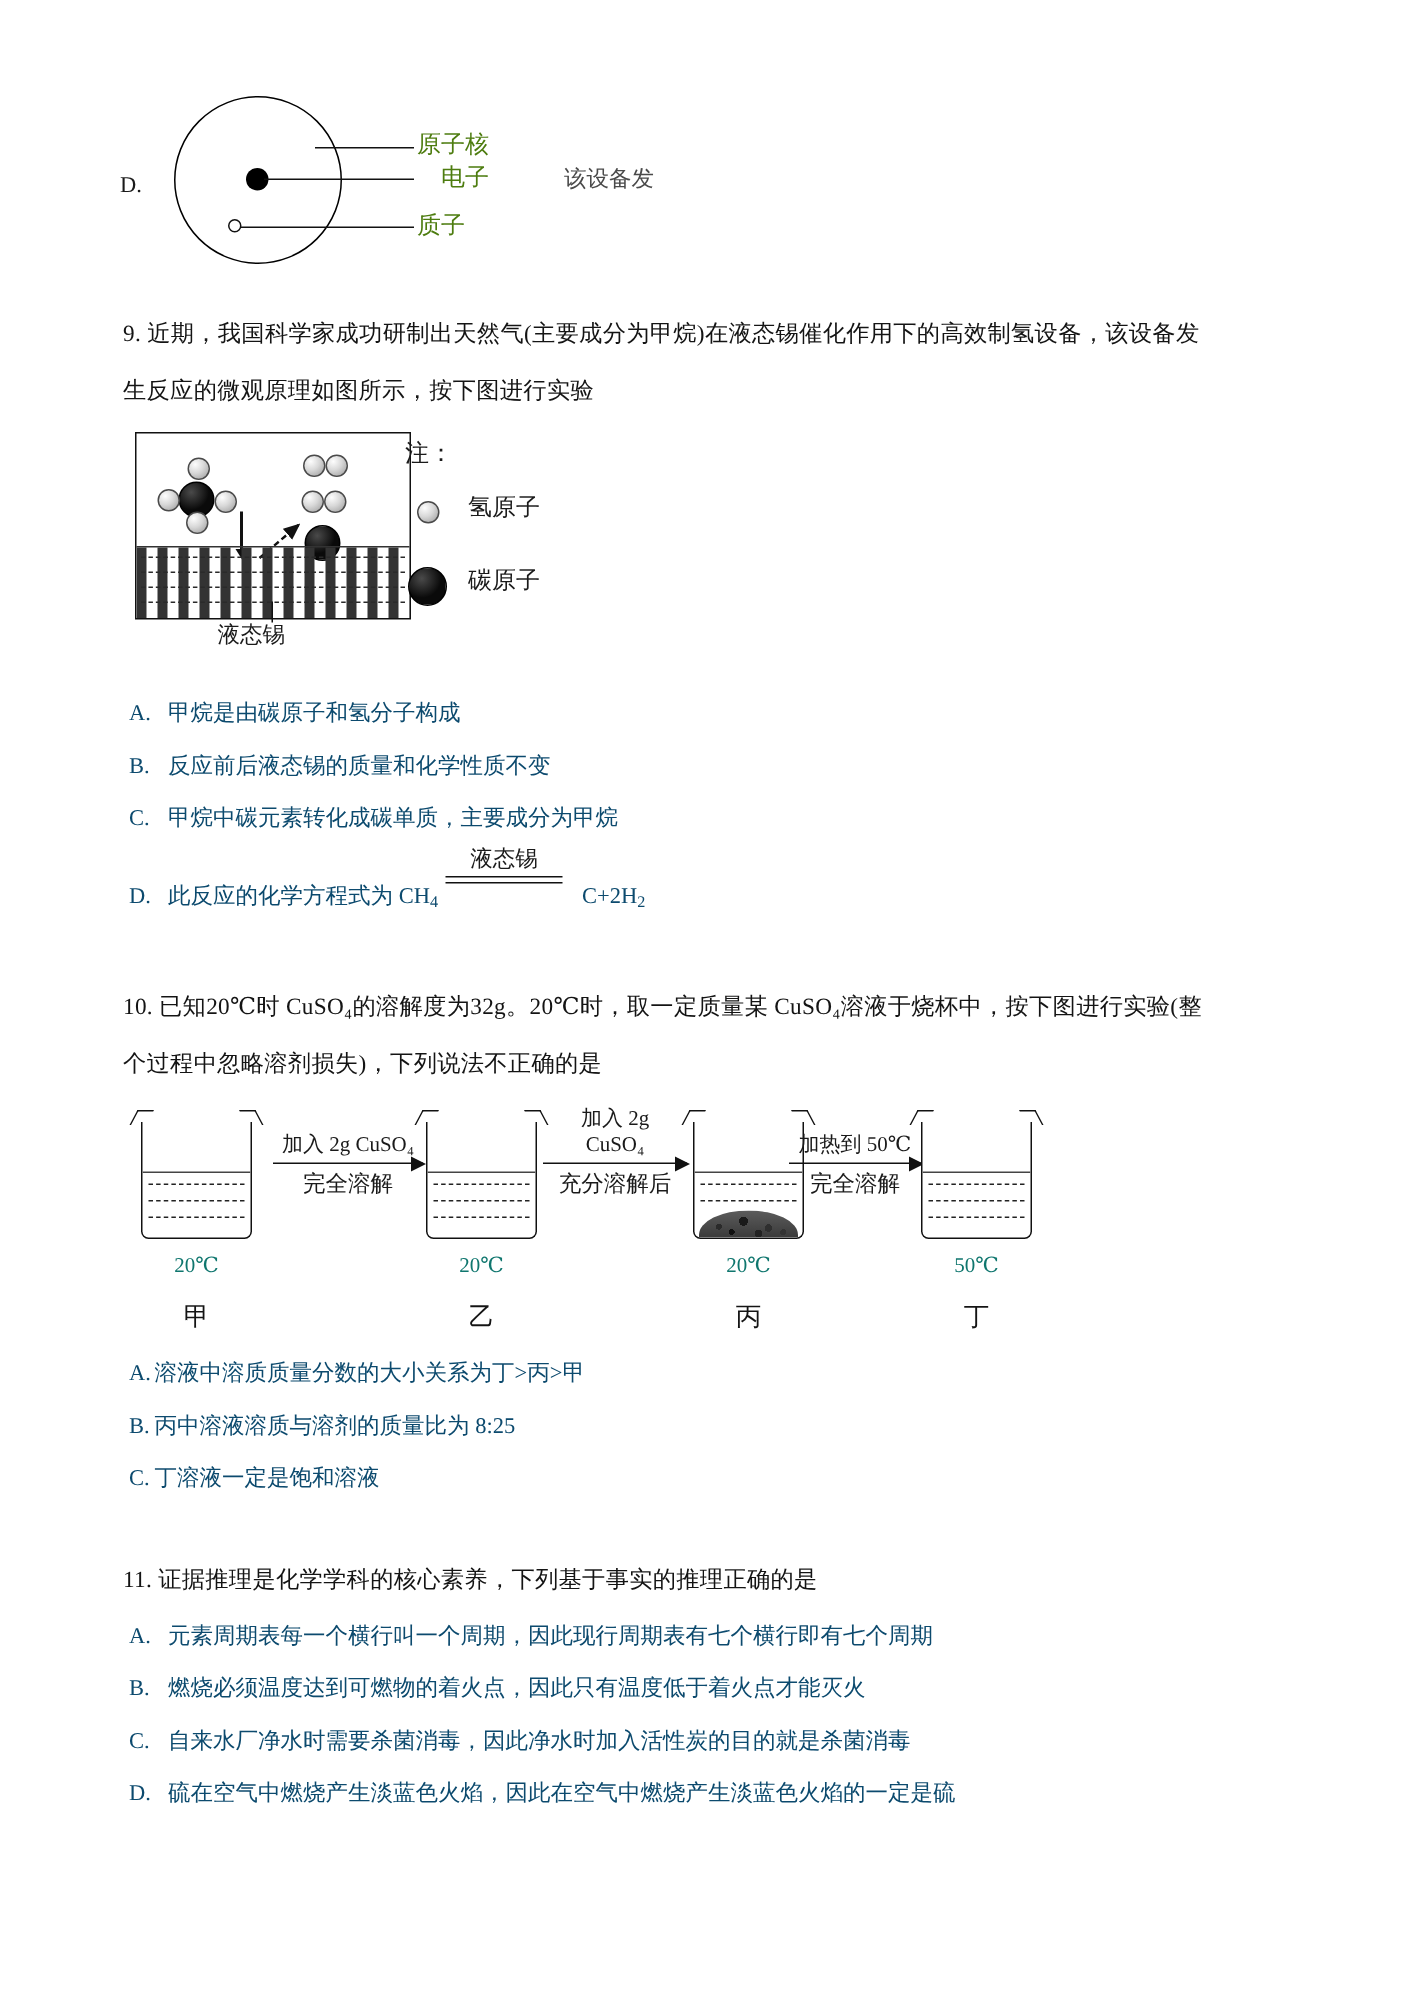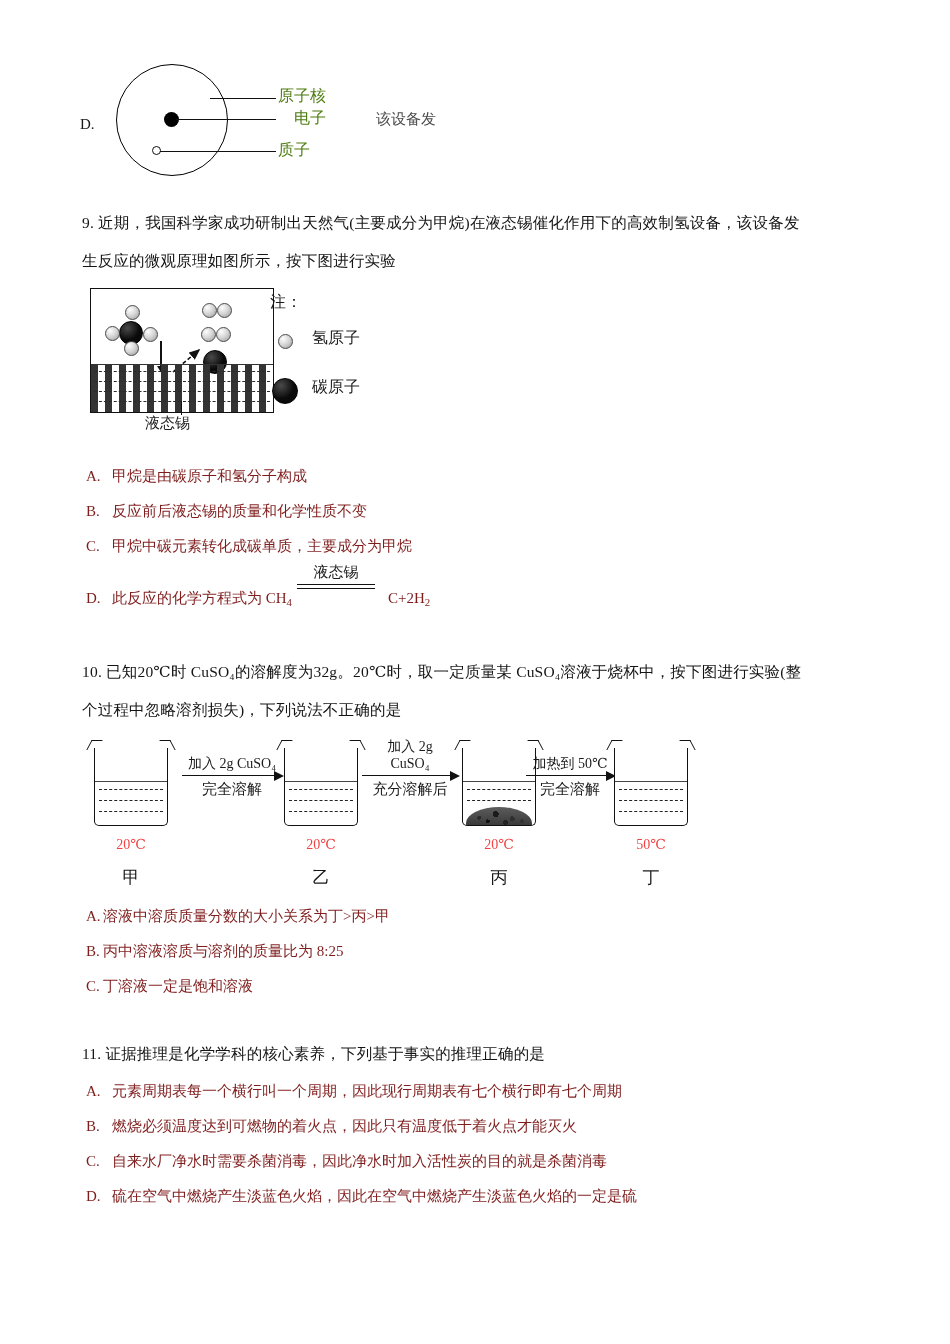--- a/index.html
+++ b/index.html
@@ -29,21 +29,21 @@
     line-height: 22px;
     letter-spacing: 0.2px;
     white-space: nowrap;
     color: #141414;
   }
   .opt {
     position: absolute;
     font-size: 15px;
     line-height: 21px;
     white-space: nowrap;
-    color: #7f1d1d;
+    color: #0c4a6e;
   }
   .opt .lab {
     display: inline-block;
     width: 26px;
   }
   .opt-tight .lab { width: 17px; }
   sub {
     font-size: 0.72em;
     vertical-align: -0.25em;
   }
@@ -287,21 +287,21 @@
       radial-gradient(circle at 60% 85%, #222 0 2.5px, transparent 2.5px),
       radial-gradient(circle at 85% 80%, #333 0 2px, transparent 2px),
       linear-gradient(#5c5c5c, #3a3a3a);
   }
   .beaker-temp {
     position: absolute;
     width: 74px;
     text-align: center;
     font-size: 14px;
     top: 96px;
-    color: #ef4444;
+    color: #0f766e;
   }
   .beaker-name {
     position: absolute;
     width: 74px;
     text-align: center;
     font-size: 17px;
     top: 126px;
     color: #141414;
   }
   #beaker-1 { left: 4px; top: 0; }

